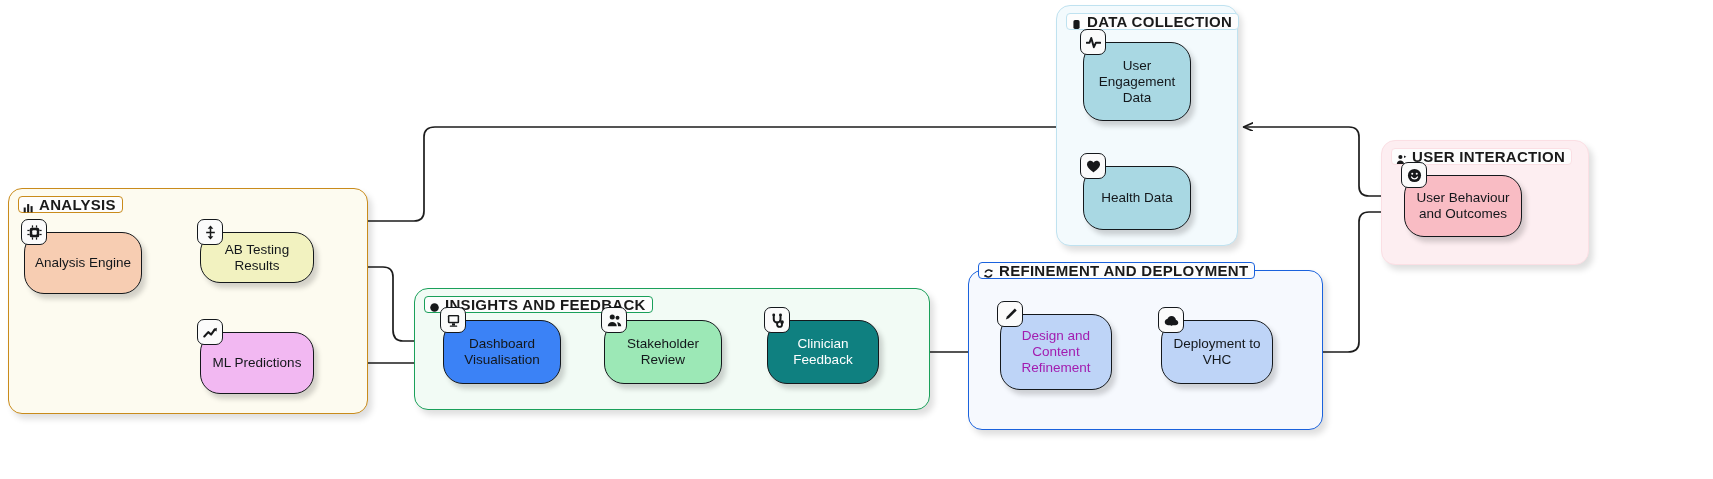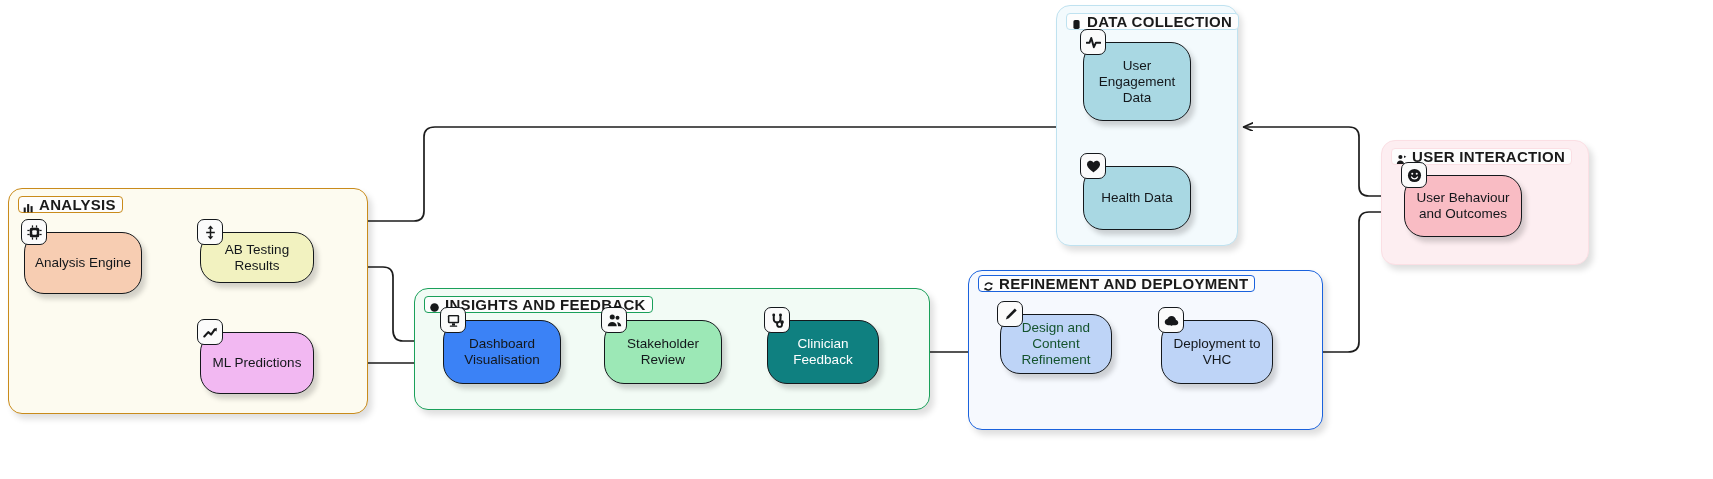--- a/index.html
+++ b/index.html
@@ -90,21 +90,21 @@
   <div class="cluster-label" id="cl-data" style="left: 1066px; top: 13px; border: 1px solid rgb(191, 226, 240);">
     <span class="cl-ico">
       <svg viewBox="0 0 16 16">
           <rect x="3.5" y="1.5" width="9" height="13" rx="2.4" fill="#17181a"></rect>
         </svg>
     </span>
     <span>DATA COLLECTION</span>
   </div>
 
   <div class="cluster" id="c-refine" style="left: 968px; top: 270px; width: 355px; height: 160px; background: rgb(246, 249, 254); border: 1.7px solid rgb(26, 98, 221);"></div>
-  <div class="cluster-label" id="cl-refine" style="left: 978px; top: 275px; border: 1px solid rgb(26, 98, 221);">
+  <div class="cluster-label" id="cl-refine" style="left: 978px; top: 262px; border: 1px solid rgb(26, 98, 221);">
     <span class="cl-ico">
       <svg viewBox="0 0 16 16">
           <path d="M13 5.2A5.6 5.6 0 0 0 3.2 6.6" stroke="#17181a" stroke-width="2.4" fill="none"></path>
           <path d="M2.9 10.6A5.6 5.6 0 0 0 12.8 9.4" stroke="#17181a" stroke-width="2.4" fill="none"></path>
           <path d="M13.6 2.4l0 3.4-3.3 0z" fill="#17181a"></path>
           <path d="M2.2 13.6l0-3.4 3.3 0z" fill="#17181a"></path>
         </svg>
     </span>
     <span>REFINEMENT AND DEPLOYMENT</span>
   </div>
@@ -211,21 +211,21 @@
 
   <div class="node" id="n7" style="left: 1083px; top: 166px; width: 108px; height: 64px; background: rgb(169, 216, 227); color: rgb(19, 23, 27);">
     <span class="node-ico">
       <svg viewBox="0 0 16 16">
           <path d="M8 14.2S1 9.8 1 5.6A3.8 3.8 0 0 1 8 3.6 3.8 3.8 0 0 1 15 5.6c0 4.2-7 8.6-7 8.6z" fill="#17181a"></path>
         </svg>
     </span>
     <span class="nlabel">Health Data</span>
   </div>
 
-  <div class="node" id="n8" style="left: 1000px; top: 314px; width: 112px; height: 60px; background: rgb(190, 212, 247); color: #14532d;">
+  <div class="node" id="n8" style="left: 1000px; top: 314px; width: 112px; height: 76px; background: rgb(190, 212, 247); color: #a21caf;">
     <span class="node-ico">
       <svg viewBox="0 0 16 16">
           <path d="M12.6 1.6l2 2-8.4 8.4-3.2 1.2 1.2-3.2z" fill="#17181a"></path>
         </svg>
     </span>
     <span class="nlabel">Design and<br>Content<br>Refinement</span>
   </div>
 
   <div class="node" id="n9" style="left: 1161px; top: 320px; width: 112px; height: 64px; background: rgb(190, 212, 247); color: rgb(19, 23, 27);">
     <span class="node-ico">

